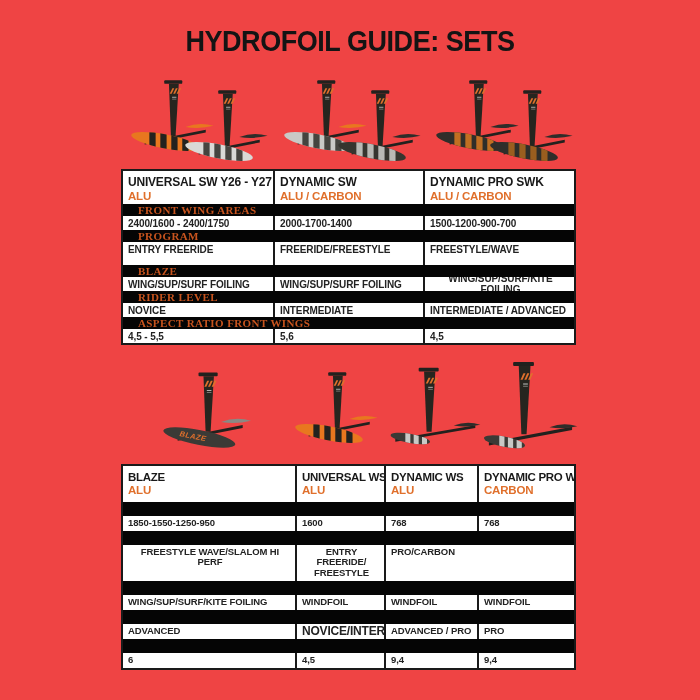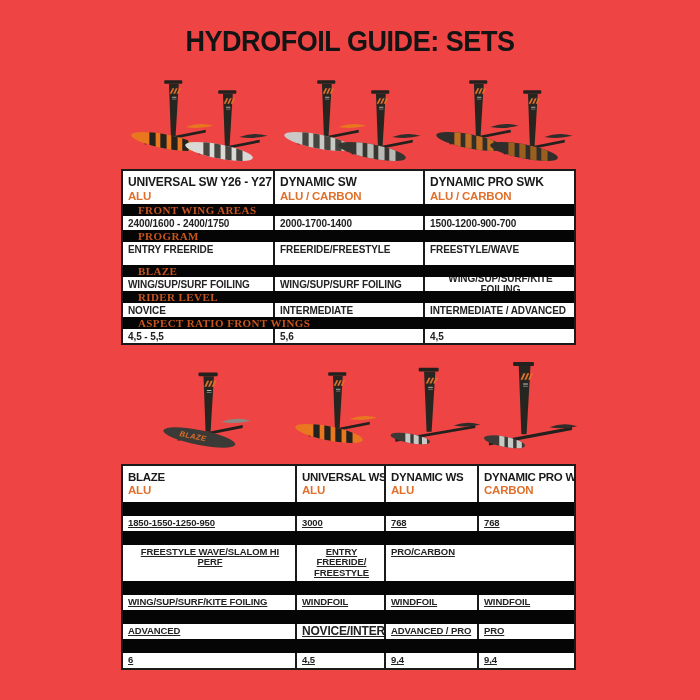--- a/index.html
+++ b/index.html
@@ -50,21 +50,21 @@
        letter-spacing:.4px;padding-left:15px;display:flex;align-items:center;font-family:Liberation Serif, serif;}
   .tbl1 .bar{height:12px;}
   .tbl2 .bar{height:14px;}
   .vcell{border-right:2px solid var(--line);font-size:10px;font-weight:bold;color:var(--ink);
          padding:0 3px 0 5px;display:flex;align-items:center;letter-spacing:-.1px;line-height:1.1;overflow:hidden;text-align:center;}
   .tbl1 .vrow{height:14px;}
   .tbl1 .vrow.program{height:23px;}
   .tbl2 .vrow{height:15px;}
   .tbl2 .vrow.program{height:36px;}
   .vrow.program .vcell{align-items:flex-start;padding-top:2px;}
-  .tbl2 .vcell{font-size:9.5px;text-decoration:underline;}
+  .tbl2 .vcell{font-size:9.5px;}
   .vcell.small-text{font-size:12px;letter-spacing:-.2px;}
   .defs-svg{position:absolute;width:0;height:0;}
 </style>
 </head>
 <body>
 
 <svg class="defs-svg" aria-hidden="true">
   <defs>
     <clipPath id="wingS">
         <ellipse cx="46" cy="81" rx="44" ry="9" transform="rotate(11 46 81)"></ellipse>
@@ -226,21 +226,21 @@
       </div>
       <div class="hdr-cell">
         <div class="nm">DYNAMIC PRO WS</div>
         <div class="mat">CARBON</div>
       </div>
     </div>
 
     <div class="bar"></div>
     <div class="vrow">
       <div class="vcell">1850-1550-1250-950</div>
-      <div class="vcell">3000</div>
+      <div class="vcell">1600</div>
       <div class="vcell">768</div>
       <div class="vcell">768</div>
     </div>
 
     <div class="bar"></div>
     <div class="vrow program">
       <div class="vcell">FREESTYLE WAVE/SLALOM HI PERF</div>
       <div class="vcell">ENTRY FREERIDE/ FREESTYLE</div>
       <div class="vcell">PRO/CARBON</div>
     </div>

